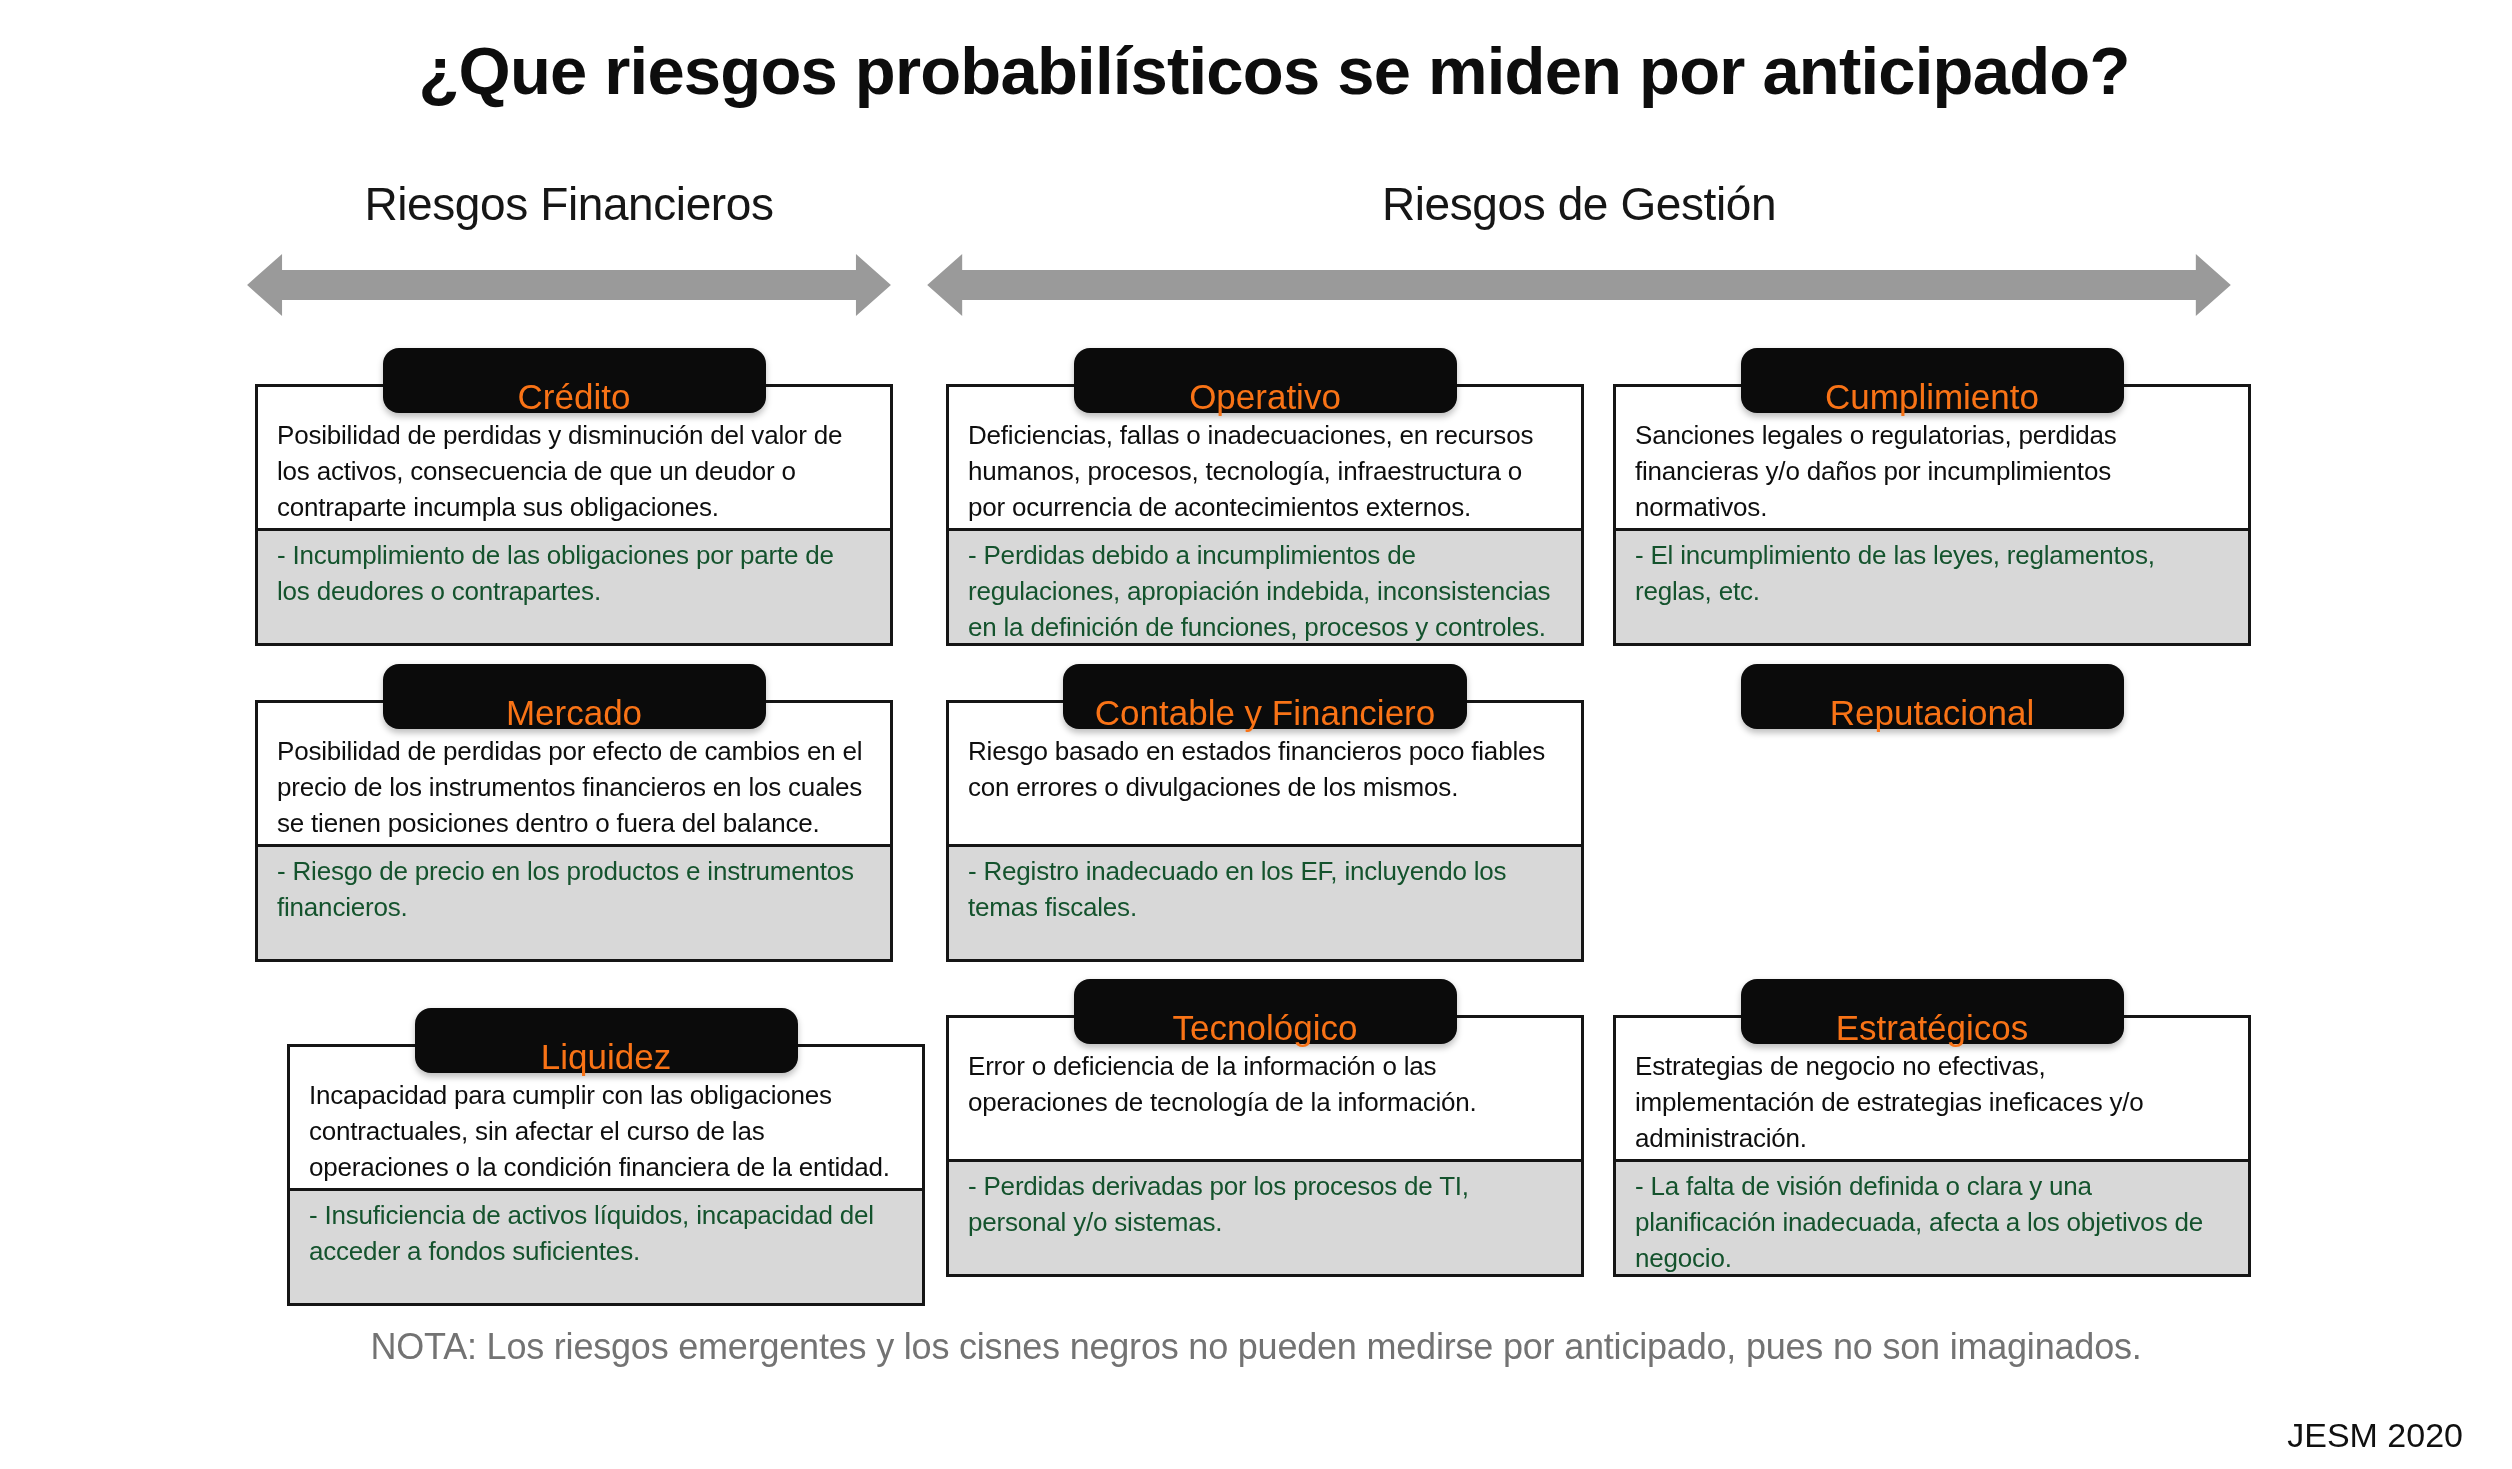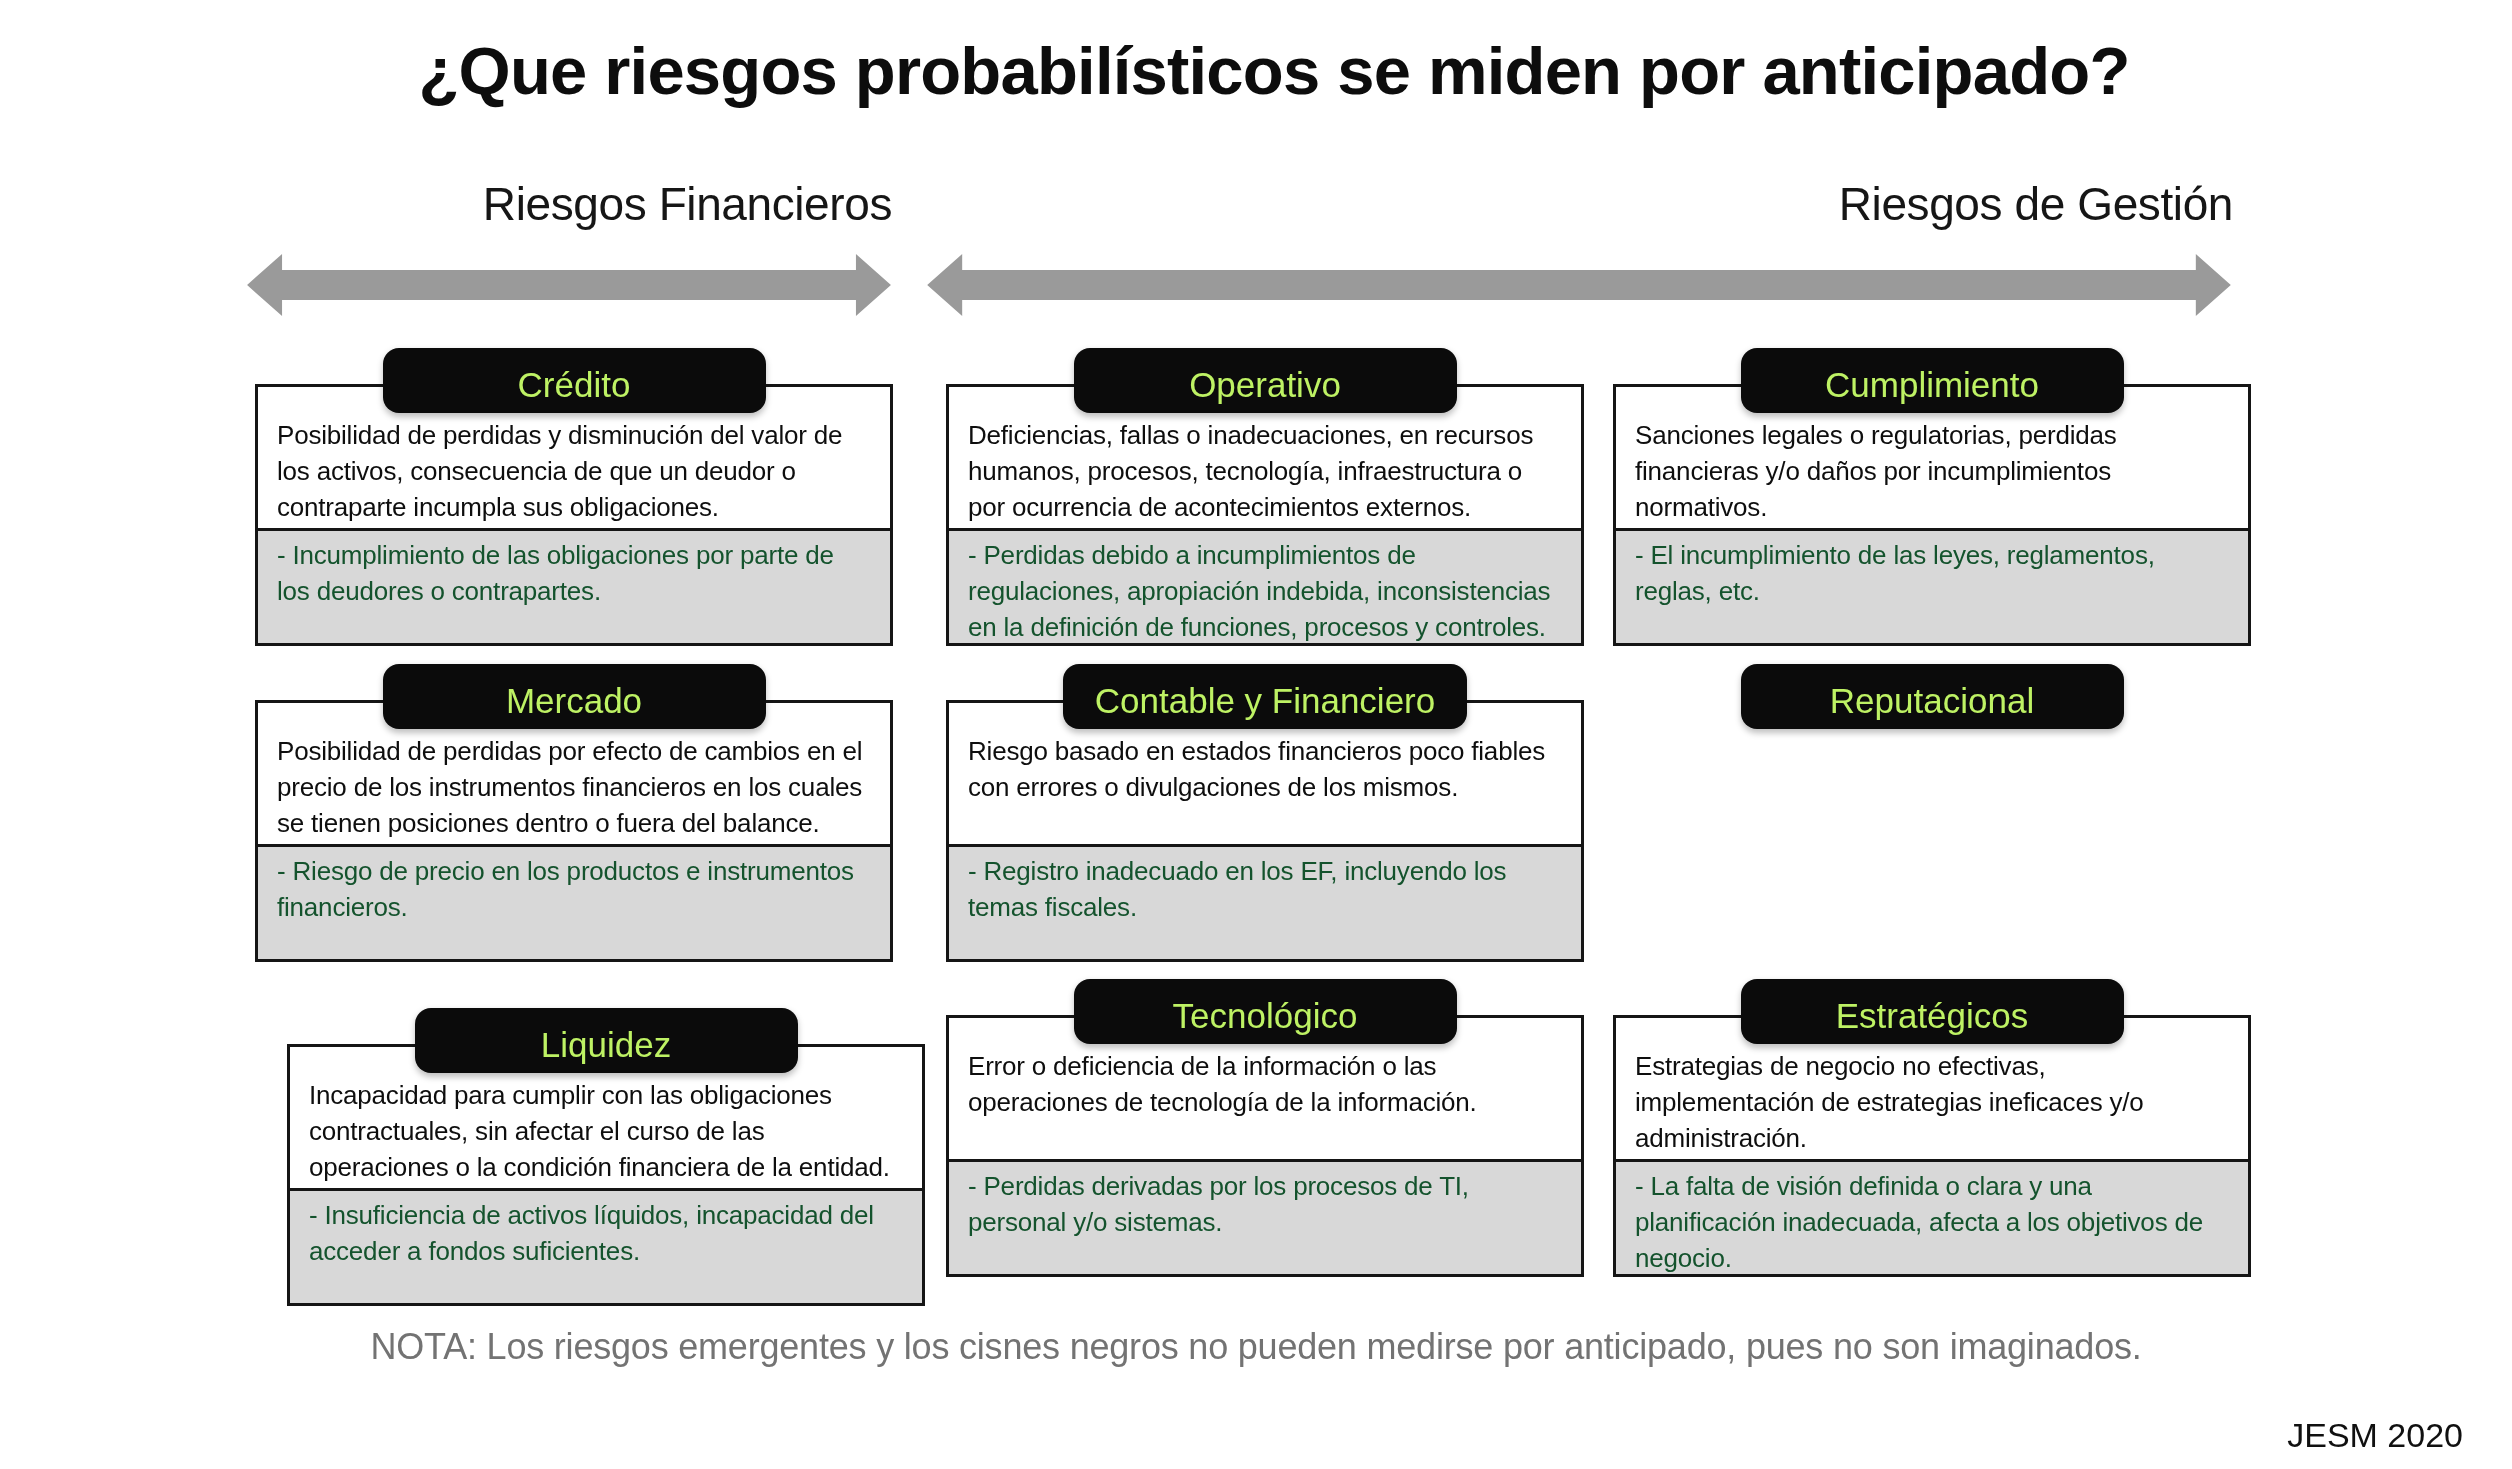--- a/index.html
+++ b/index.html
@@ -13,39 +13,39 @@
   }
   .title{
     position:absolute;left:0;right:0;top:32px;
     text-align:center;
     font-size:67px;font-weight:bold;letter-spacing:-0.8px;
     color:#0d0d0d;
     padding-left:36px;
   }
   .group-label{
     position:absolute;top:177px;
-    text-align:right;
+    text-align:center;
     font-size:46px;color:#161616;
     letter-spacing:-0.4px;
   }
   .group-label.left{left:246px;width:646px;}
   .group-label.right{left:925px;width:1308px;}
   .arrow{position:absolute;top:254px;}
   .arrow.left{left:246px;}
   .arrow.right{left:925px;}
   .card{
     position:absolute;width:638px;
   }
   .pill{
     position:relative;z-index:2;
     margin:0 auto;
     min-width:383px;width:max-content;
     height:65px;line-height:65px;
-    padding:4px 32px;box-sizing:border-box;
-    background:#0b0b0b;color:#bef264;
+    padding:16px 32px;box-sizing:border-box;
+    background:#0b0b0b;color:#f97316;
     border-radius:16px;
     text-align:center;
     font-size:35px;
     box-shadow:0 3.2px 6.4px rgba(0,0,0,0.25);
   }
   .cardbox{
     position:relative;z-index:1;
     margin-top:-29.5px;
     border:3.2px solid #151515;
     background:#ffffff;

